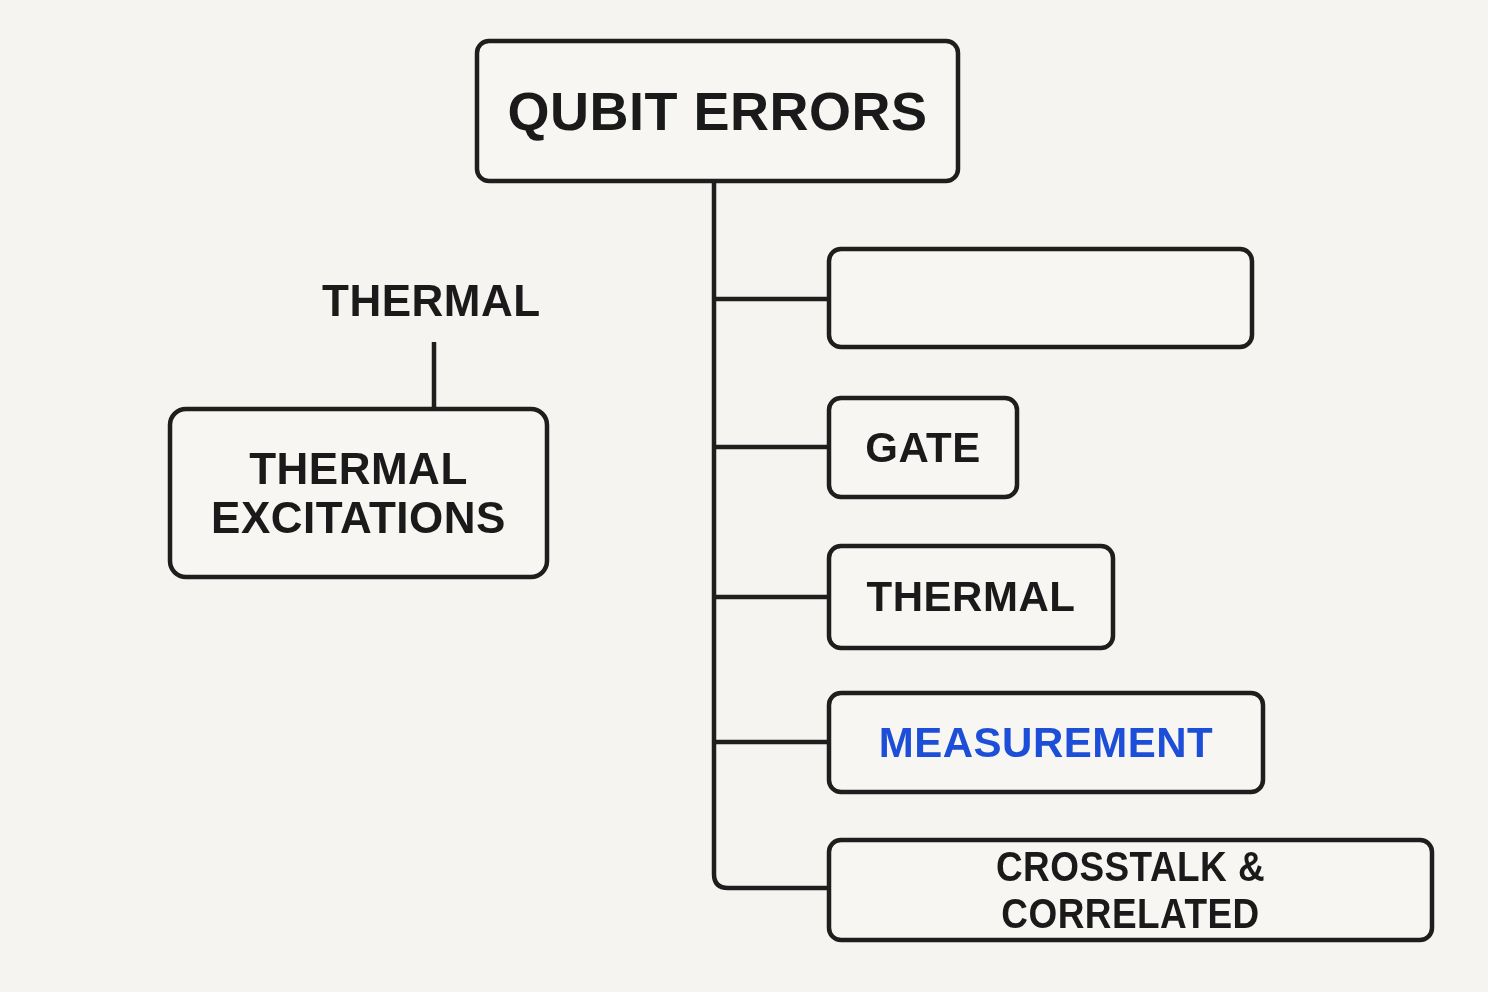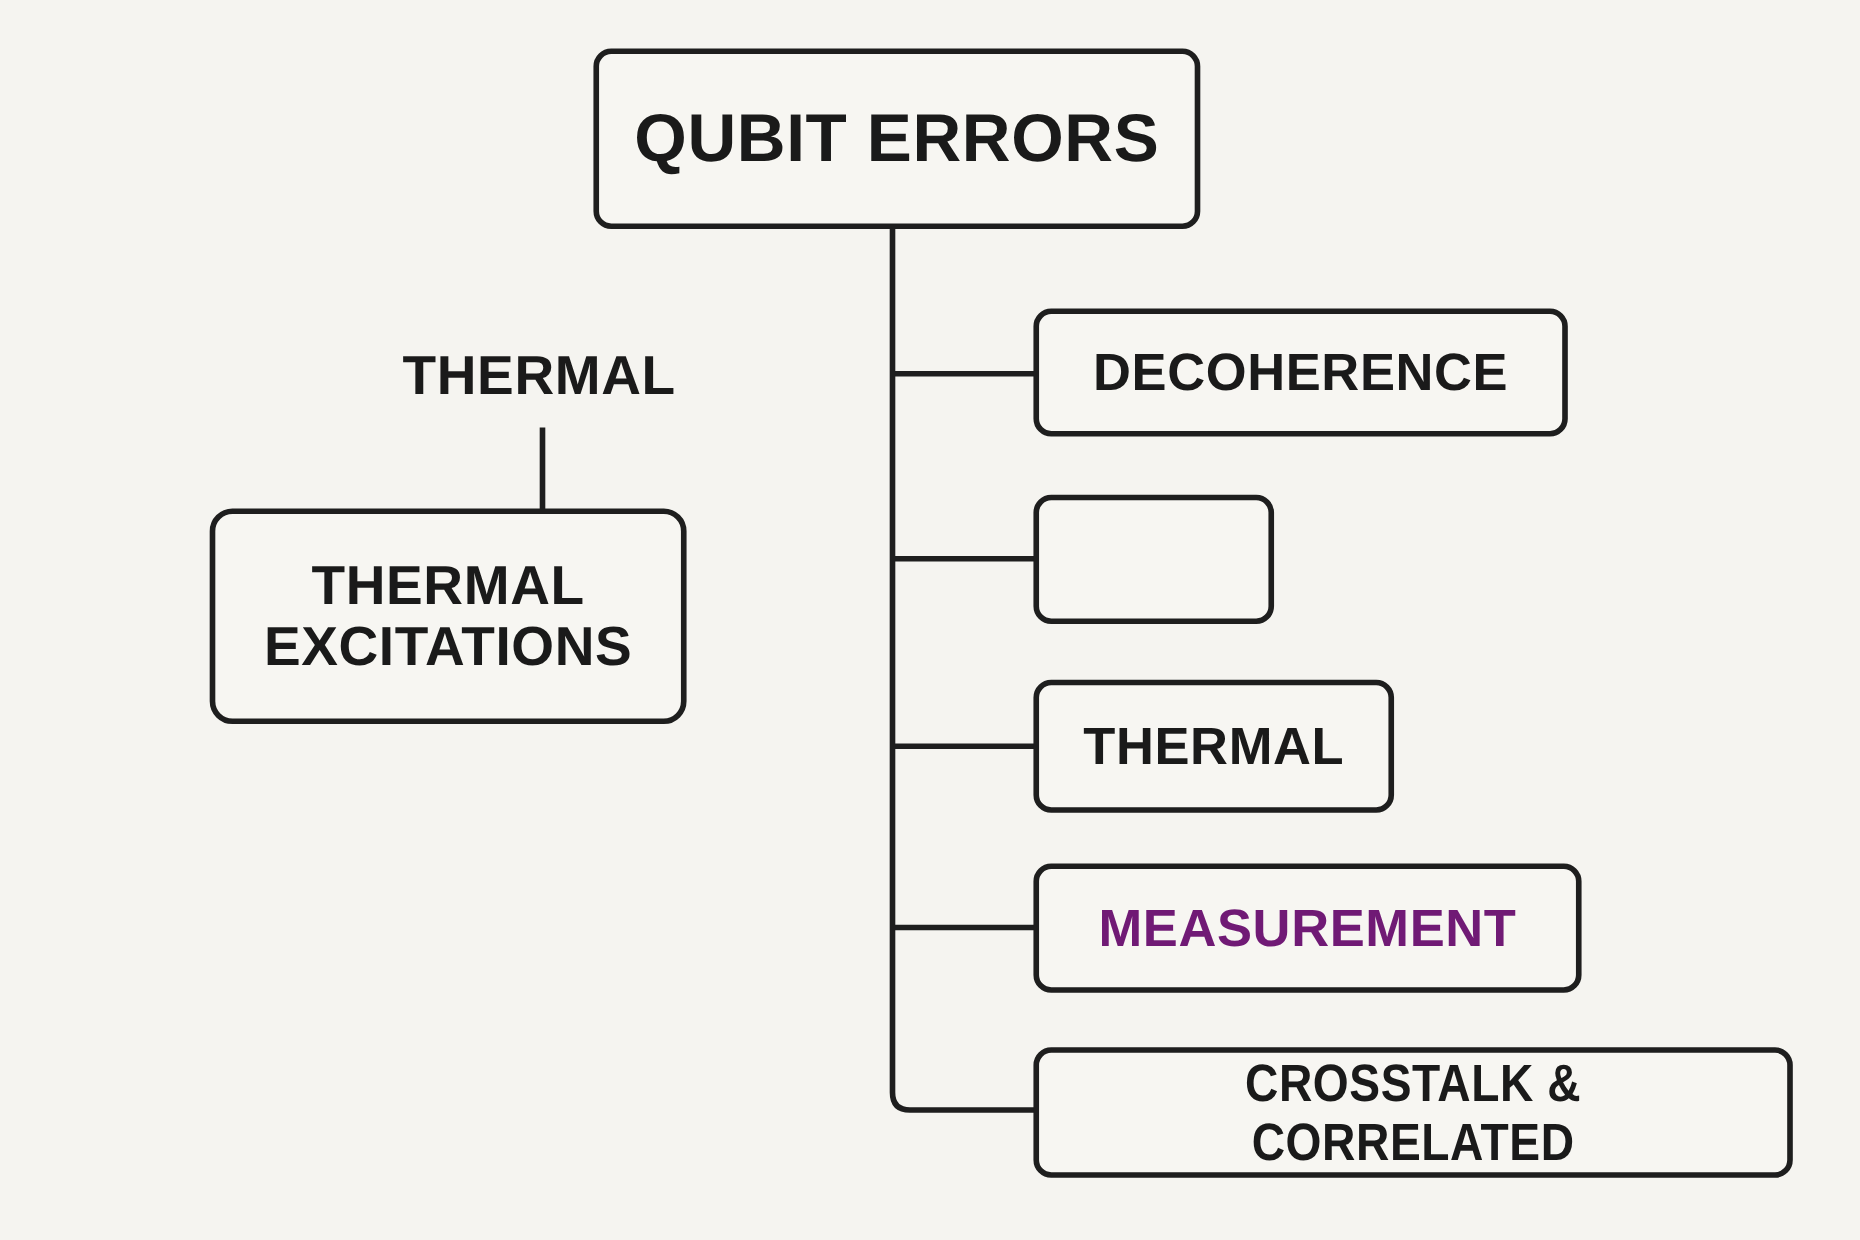--- a/index.html
+++ b/index.html
@@ -85,26 +85,26 @@
     <rect id="branch-rect-1" class="node-box" rx="12" ry="12" x="829" y="398" width="188" height="99"></rect>
     <rect id="branch-rect-2" class="node-box" rx="12" ry="12" x="829" y="546" width="284" height="102"></rect>
     <rect id="branch-rect-3" class="node-box" rx="12" ry="12" x="829" y="693" width="434" height="99"></rect>
     <rect id="branch-rect-4" class="node-box" rx="12" ry="12" x="829" y="840" width="603" height="100"></rect>
 
     <rect id="thermal-rect" class="node-box" rx="16" ry="16" x="170" y="409" width="377" height="168"></rect>
   </svg>
 
   <div id="root-label" class="node-label" style="left: 477px; top: 41px; width: 481px; height: 140px; font-size: 54px; color: rgb(26, 26, 26);">QUBIT ERRORS</div>
 
-  <div id="branch-label-0" class="node-label" style="left: 829px; top: 249px; width: 423px; height: 98px; font-size: 42px; color: rgb(26, 26, 26);">DECOHERENCE</div>
 
+  <div id="branch-label-1" class="node-label" style="left: 829px; top: 398px; width: 188px; height: 99px; font-size: 42px; color: rgb(26, 26, 26);">GATE</div>
 
   <div id="branch-label-2" class="node-label" style="left: 829px; top: 546px; width: 284px; height: 102px; font-size: 42px; color: rgb(26, 26, 26);">THERMAL</div>
 
-  <div id="branch-label-3" class="node-label" style="left: 829px; top: 693px; width: 434px; height: 99px; font-size: 42px; color: #701a75;">MEASUREMENT</div>
+  <div id="branch-label-3" class="node-label" style="left: 829px; top: 693px; width: 434px; height: 99px; font-size: 42px; color: #1d4ed8;">MEASUREMENT</div>
 
   <div id="branch-label-4" class="node-label" style="left: 829px; top: 840px; width: 603px; height: 100px; font-size: 42px; color: rgb(26, 26, 26); transform: scaleX(0.88);">CROSSTALK &amp; CORRELATED</div>
 
   <div id="thermal-heading" class="free-label" style="left: 322px; top: 276px; font-size: 44px; color: rgb(26, 26, 26);">THERMAL</div>
 
   <div id="thermal-label" class="node-label" style="left: 170px; top: 409px; width: 377px; height: 168px; font-size: 44px; color: rgb(26, 26, 26);">THERMAL
 EXCITATIONS</div>
 
 </div>
 

